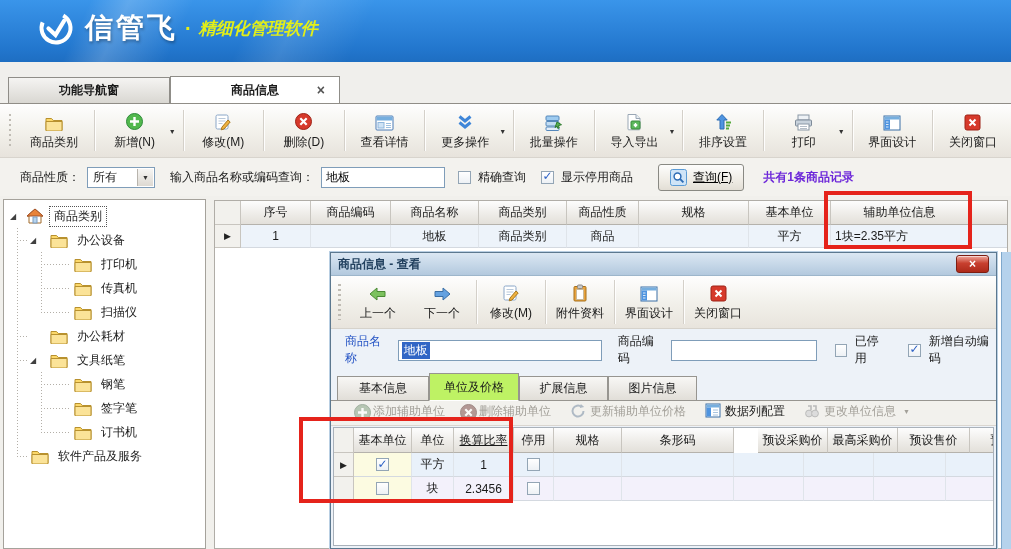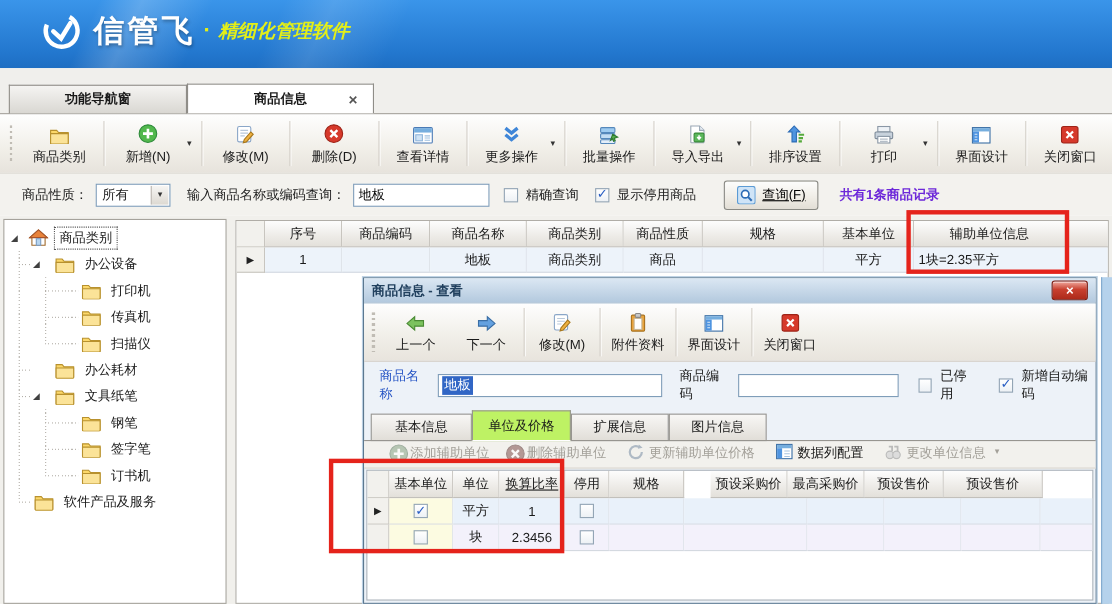--- a/index.html
+++ b/index.html
@@ -610,20 +610,21 @@
         </div>
       </div>
     <div class="ugrid-wrap" id="ugrid">
         <div class="ghead">
           <div class="gh gind" style="width: 20px;"></div>
           <div class="gh" style="width: 58px;">基本单位</div>
           <div class="gh" style="width: 42px;">单位</div>
           <div class="gh" style="width: 60px; text-decoration: underline;">换算比率</div>
           <div class="gh" style="width: 40px;">停用</div>
           <div class="gh" style="width: 68px;">规格</div>
+          <div class="gh" style="width: 112px;">条形码</div>
           <div class="gh" style="width: 70px; margin-left: 24px;">预设采购价</div>
           <div class="gh" style="width: 70px;">最高采购价</div>
           <div class="gh" style="width: 72px;">预设售价</div>
           <div class="gh" style="width: 90px;">预设售价</div>
         </div>
         <div class="grow">
           <div class="gc gind" style="width: 20px;">▶</div>
           <div class="gc cell-yellow" style="width: 58px;">
             <span class="cbx checked"></span>
           </div>

